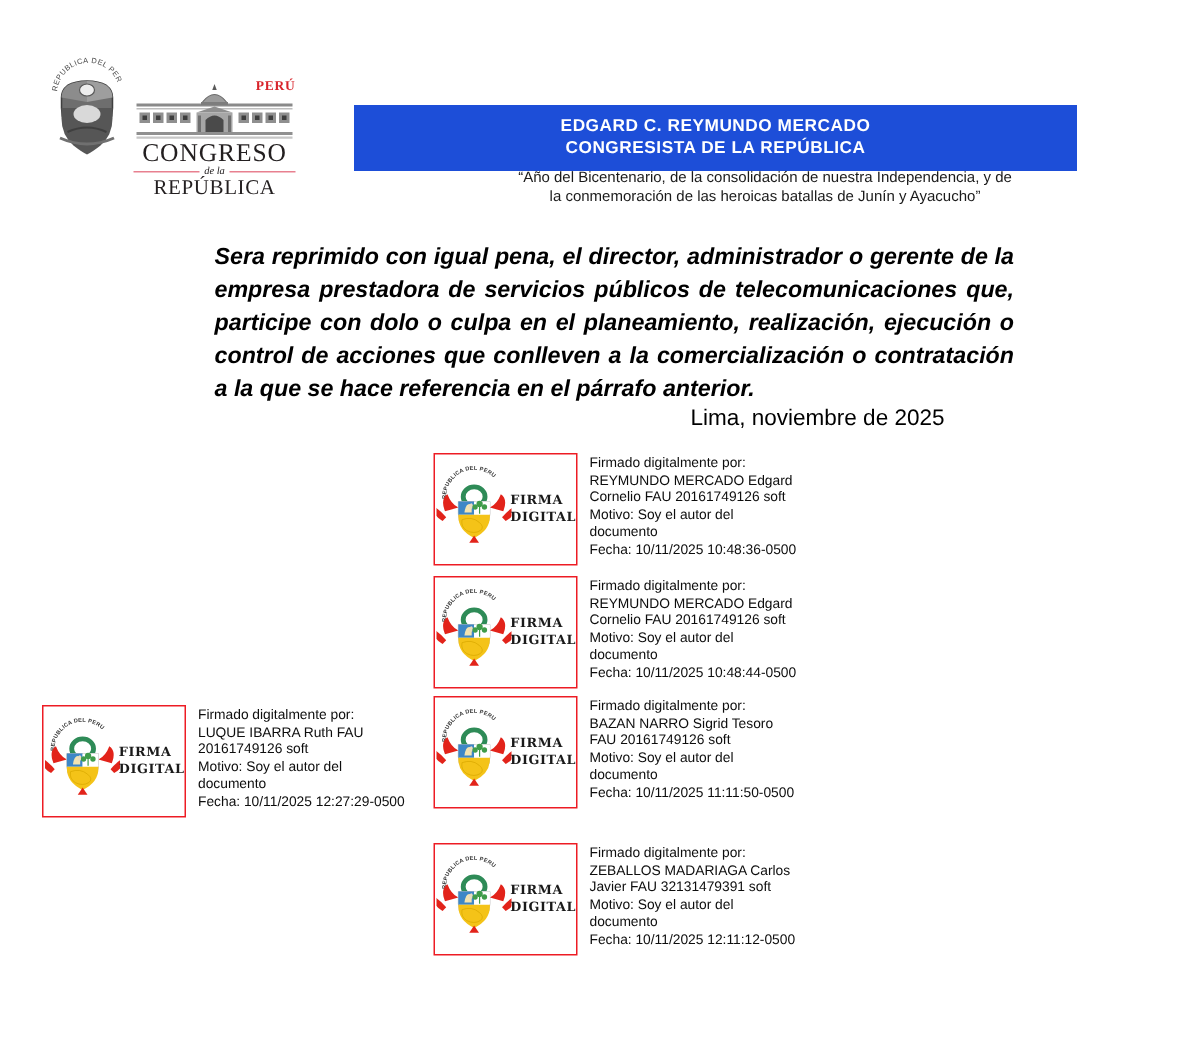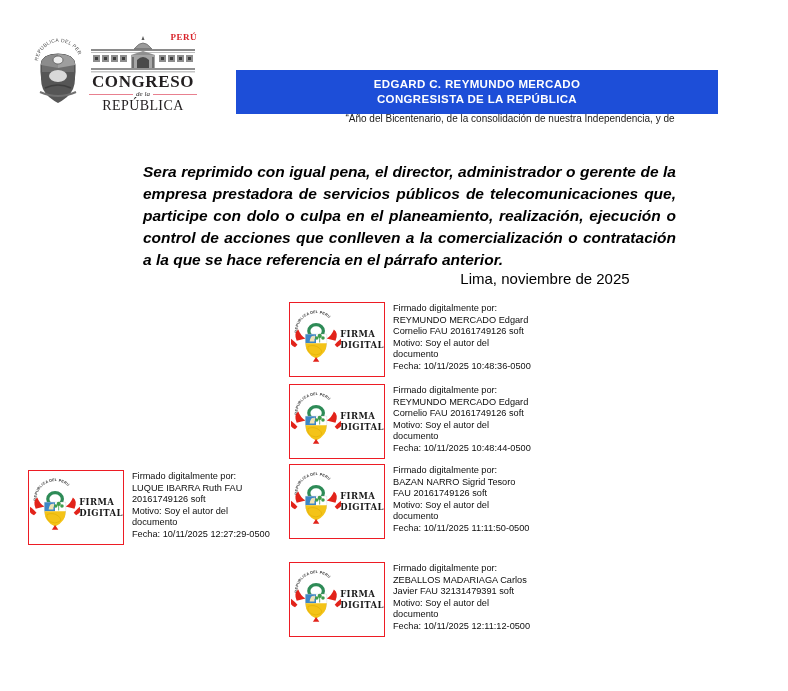--- a/index.html
+++ b/index.html
@@ -35,36 +35,37 @@
   }
   .coat-gray {
     width: 52px;
     height: 78px;
     flex: 0 0 auto;
   }
   .congress-word {
     margin-left: 5px;
     width: 108px;
     padding-top: 3px;
+    margin-top: 20px;
   }
   .congress-building {
     width: 108px;
     height: 38px;
     display: block;
   }
   .congress-text-block {
     text-align: center;
     line-height: 1;
   }
   .t-congreso {
     font-family: "Liberation Serif", serif;
     font-size: 17px;
     letter-spacing: 0.6px;
     color: #231f20;
-    font-weight: 700;
+    font-weight: 400;
   }
   .rule-row {
     display: flex;
     align-items: center;
     justify-content: center;
     gap: 3px;
     margin: 1px 0 0 0;
   }
   .rule-row .bar {
     height: 1.5px;
@@ -281,20 +282,21 @@
   </div>
 
   <div class="banner">
     <div class="banner-line">EDGARD C. REYMUNDO MERCADO</div>
     <div class="banner-line">CONGRESISTA DE LA REPÚBLICA</div>
   </div>
 </div>
 
 <div class="motto">
   <div>“Año del Bicentenario, de la consolidación de nuestra Independencia, y de</div>
+  <div>la conmemoración de las heroicas batallas de Junín y Ayacucho”</div>
 </div>
 
 <p class="body-para">Sera reprimido con igual pena, el director, administrador o gerente de la empresa prestadora de servicios públicos de telecomunicaciones que, participe con dolo o culpa en el planeamiento, realización, ejecución o control de acciones que conlleven a la comercialización o contratación a la que se hace referencia en el párrafo anterior.</p>
 
 <div class="dateline">Lima, noviembre de 2025</div>
 
 <div class="sig" id="sig-reymundo-1">
   <div class="sig-seal">
     <svg class="seal-art" viewBox="0 0 62 70">
       <defs>

